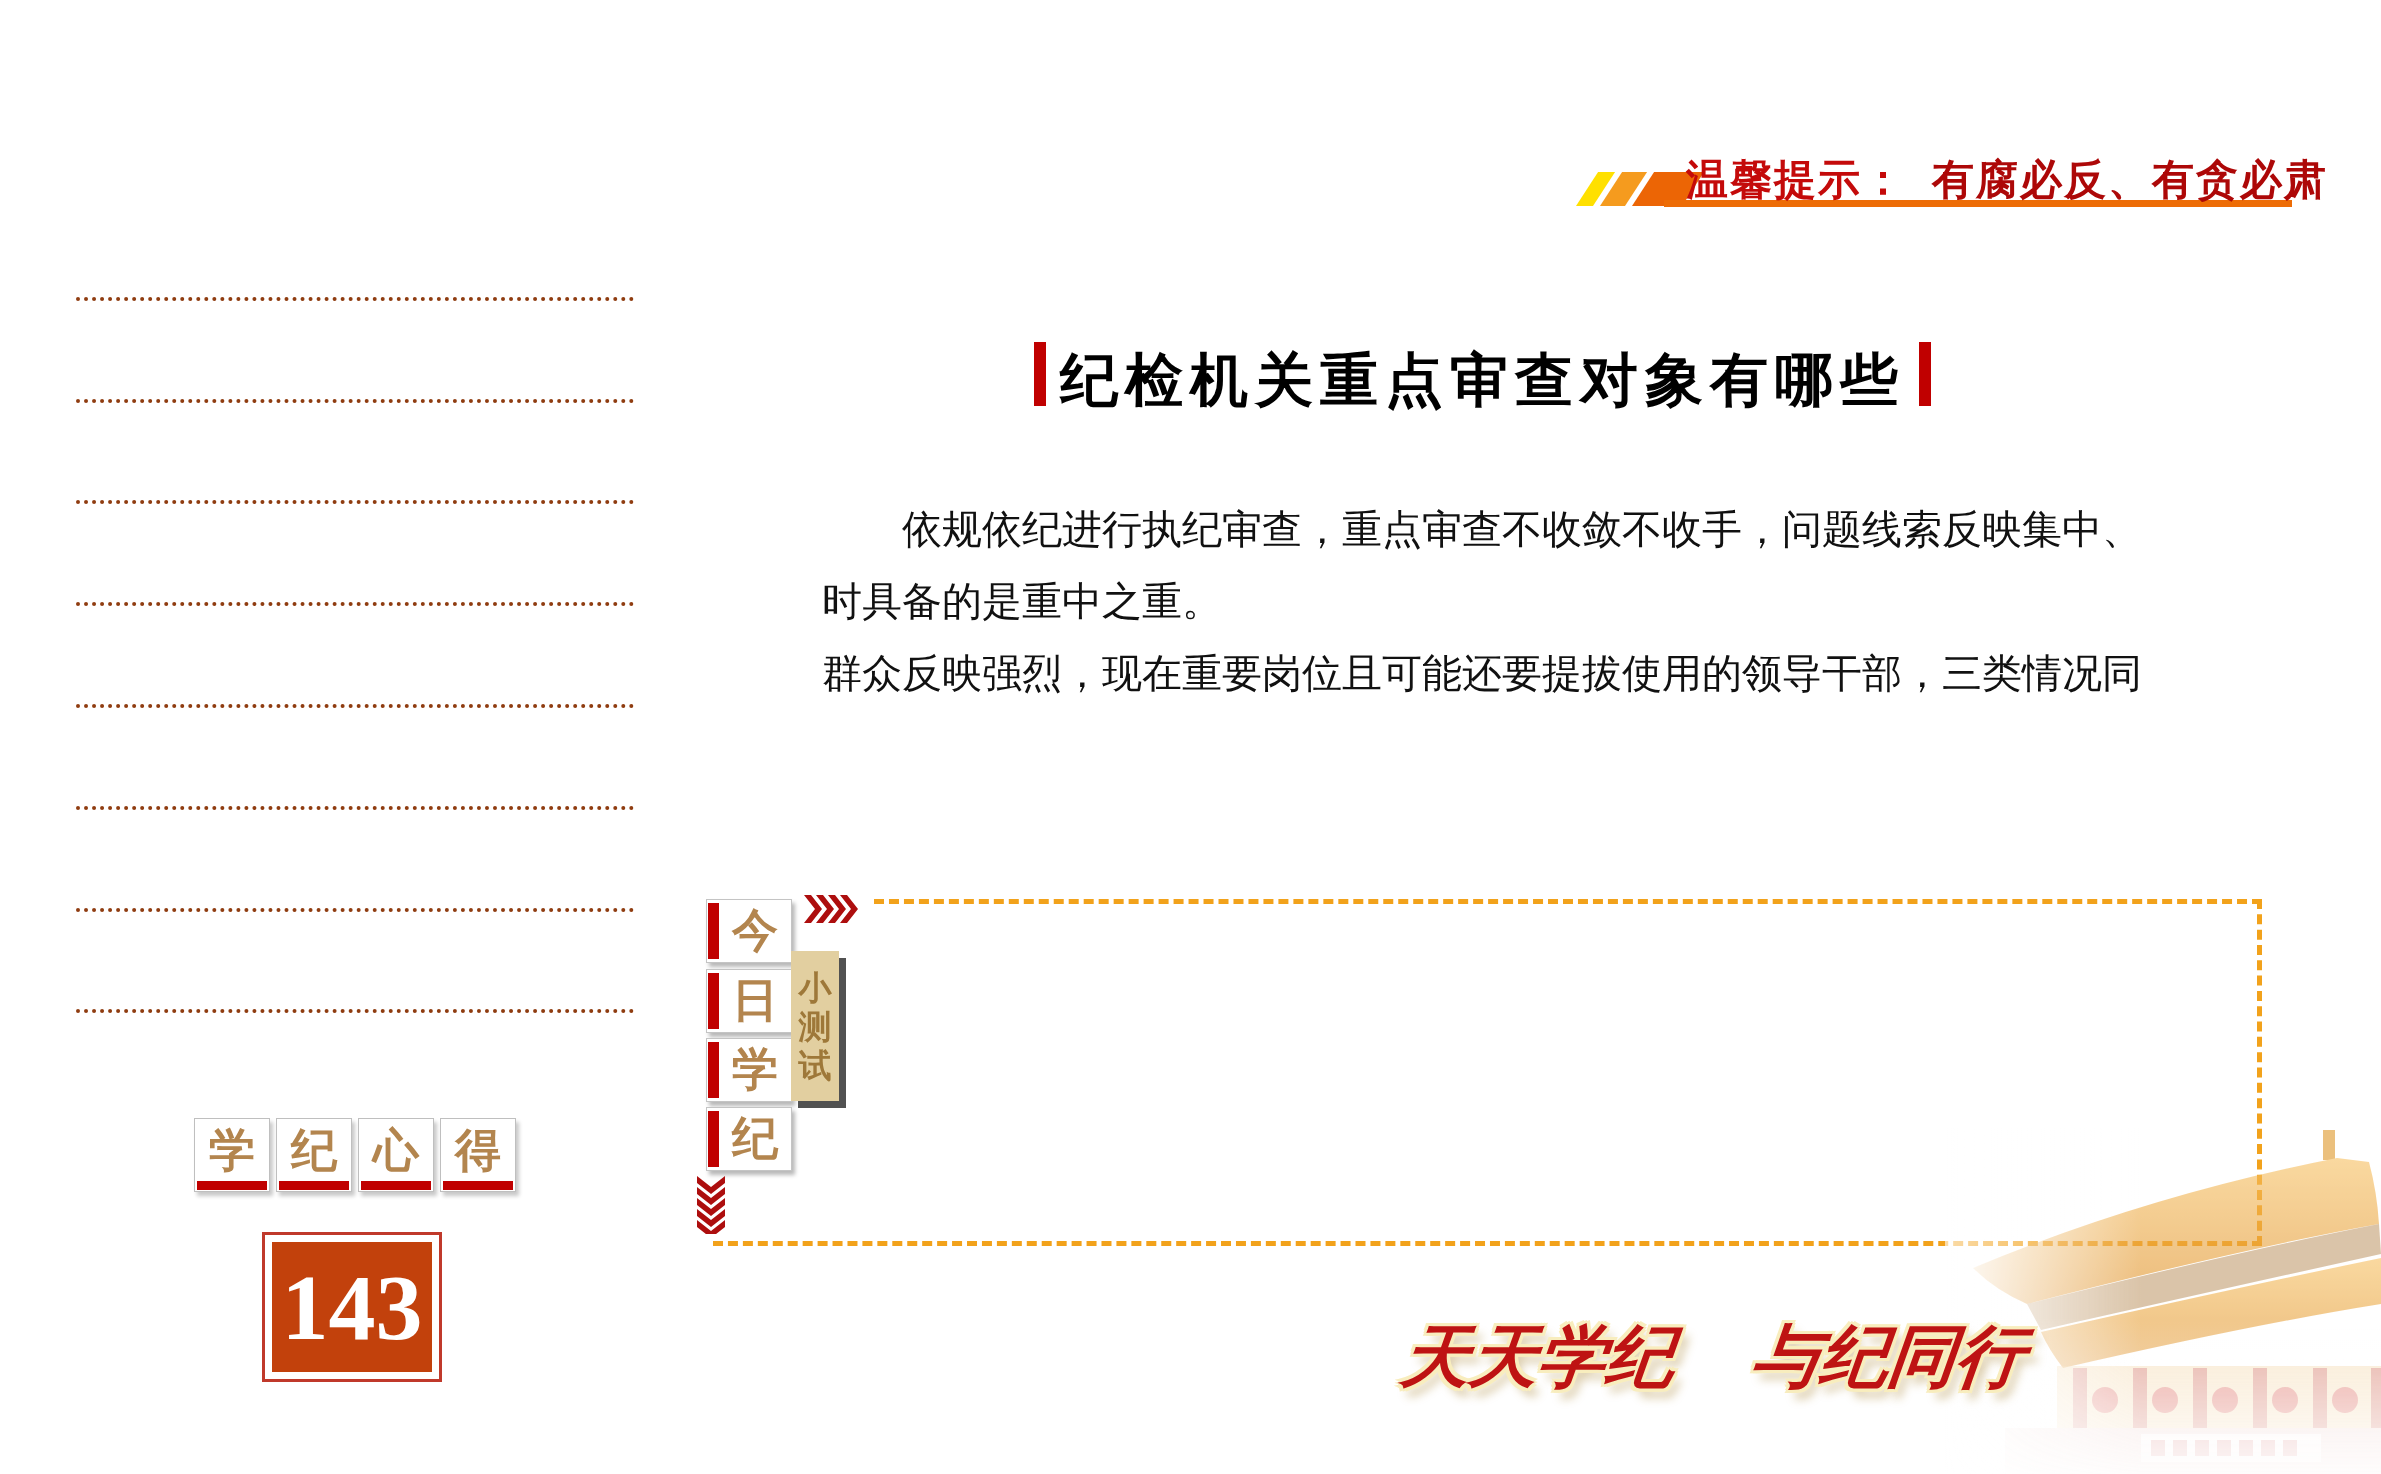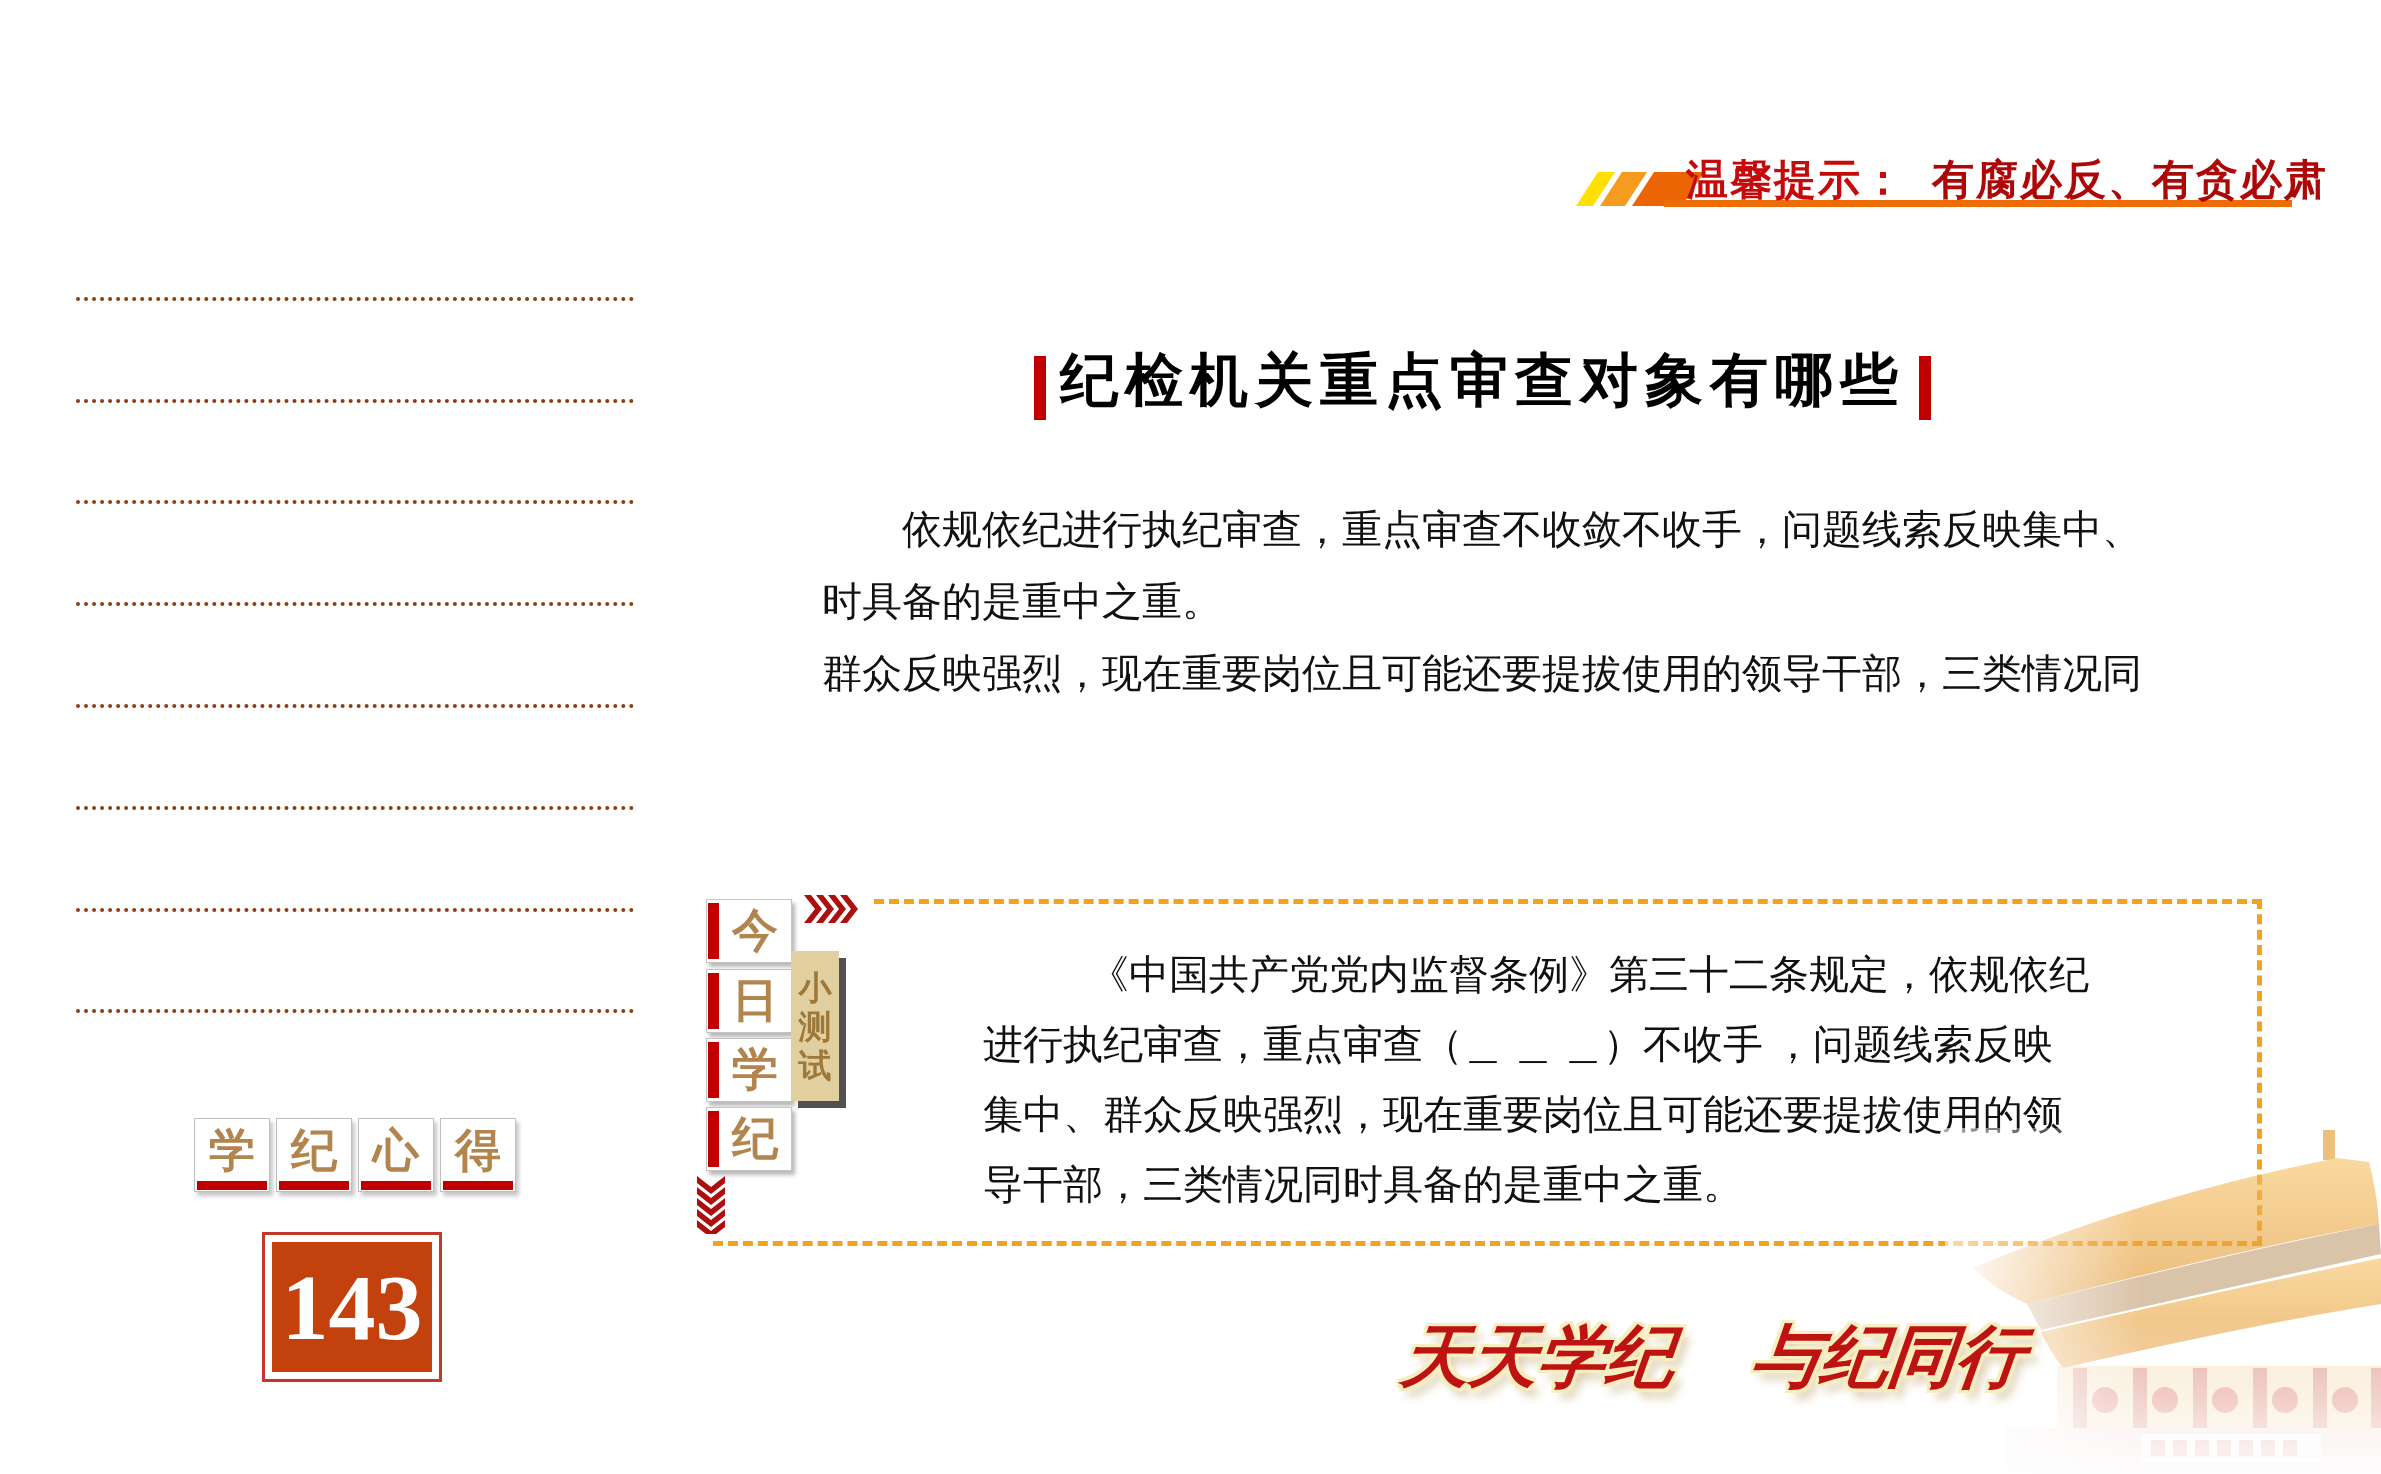--- a/index.html
+++ b/index.html
@@ -15,21 +15,21 @@
   
   .banner-stripe{position:absolute;top:172px;height:34px;transform:skewX(-33deg);transform-origin:bottom left;}
   .stripe-yellow{left:1576px;width:17px;background:#ffe000;}
   .stripe-orange{left:1600px;width:25px;background:#f59b1e;}
   .stripe-deep{left:1632px;width:50px;background:#ec6505;}
   .banner-underline{position:absolute;left:1664px;top:200px;width:628px;height:7px;background:#ed6c05;}
   .banner-text{position:absolute;left:1686px;top:144px;font-size:42px;font-weight:bold;letter-spacing:2px;white-space:nowrap;margin-top:8px;}
   .banner-label{color:#c40a0a;}
   .banner-msg{color:#ad0808;margin-left:26px;}
   
-  .title-row{position:absolute;left:1034px;top:342px;display:flex;align-items:flex-end;gap:14px;}
+  .title-row{position:absolute;left:1034px;top:342px;display:flex;align-items:flex-start;gap:14px;}
   .title-bar{width:12px;height:64px;background:#c00000;}
   .title-text{font-size:58px;font-weight:900;color:#000;letter-spacing:7px;white-space:nowrap;font-family:"Liberation Sans",sans-serif;}
   
   .intro{position:absolute;left:822px;top:494px;font-family:"Liberation Serif",serif;font-size:40px;color:#111;}
   .intro .line{height:72px;line-height:72px;white-space:nowrap;}
   .intro .line.indent{padding-left:80px;}
   
   .ds-box{
     position:absolute;left:706px;width:84px;height:62px;background:#fff;
     border:1px solid #c4c4c4;box-shadow:3px 4px 4px rgba(0,0,0,.28);
@@ -156,26 +156,20 @@
   <svg class="chev-down" width="28" height="58" viewBox="0 0 28 58">
     <g fill="#ad0e0e">
       <path d="M0,0 v7 l14,11 14,-11 v-7 l-14,11 z"></path>
       <path d="M0,11 v7 l14,11 14,-11 v-7 l-14,11 z"></path>
       <path d="M0,22 v7 l14,11 14,-11 v-7 l-14,11 z"></path>
       <path d="M0,33 v7 l14,11 14,-11 v-7 l-14,11 z"></path>
       <path d="M0,44 v7 l14,11 14,-11 v-7 l-14,11 z"></path>
     </g>
   </svg>
 
-  <div class="quiz">
-    <div class="line indent">《中国共产党党内监督条例》第三十二条规定，依规依纪</div>
-    <div class="line">进行执纪审查，重点审查（＿ ＿ ＿）不收手 ，问题线索反映</div>
-    <div class="line">集中、群众反映强烈，现在重要岗位且可能还要提拔使用的领</div>
-    <div class="line">导干部，三类情况同时具备的是重中之重。</div>
-  </div>
 
   <div class="xjxd-row">
     <div class="xjxd-box">
       <span class="ch">学</span>
       <div class="redbar"></div>
     </div>
     <div class="xjxd-box">
       <span class="ch">纪</span>
       <div class="redbar"></div>
     </div>

